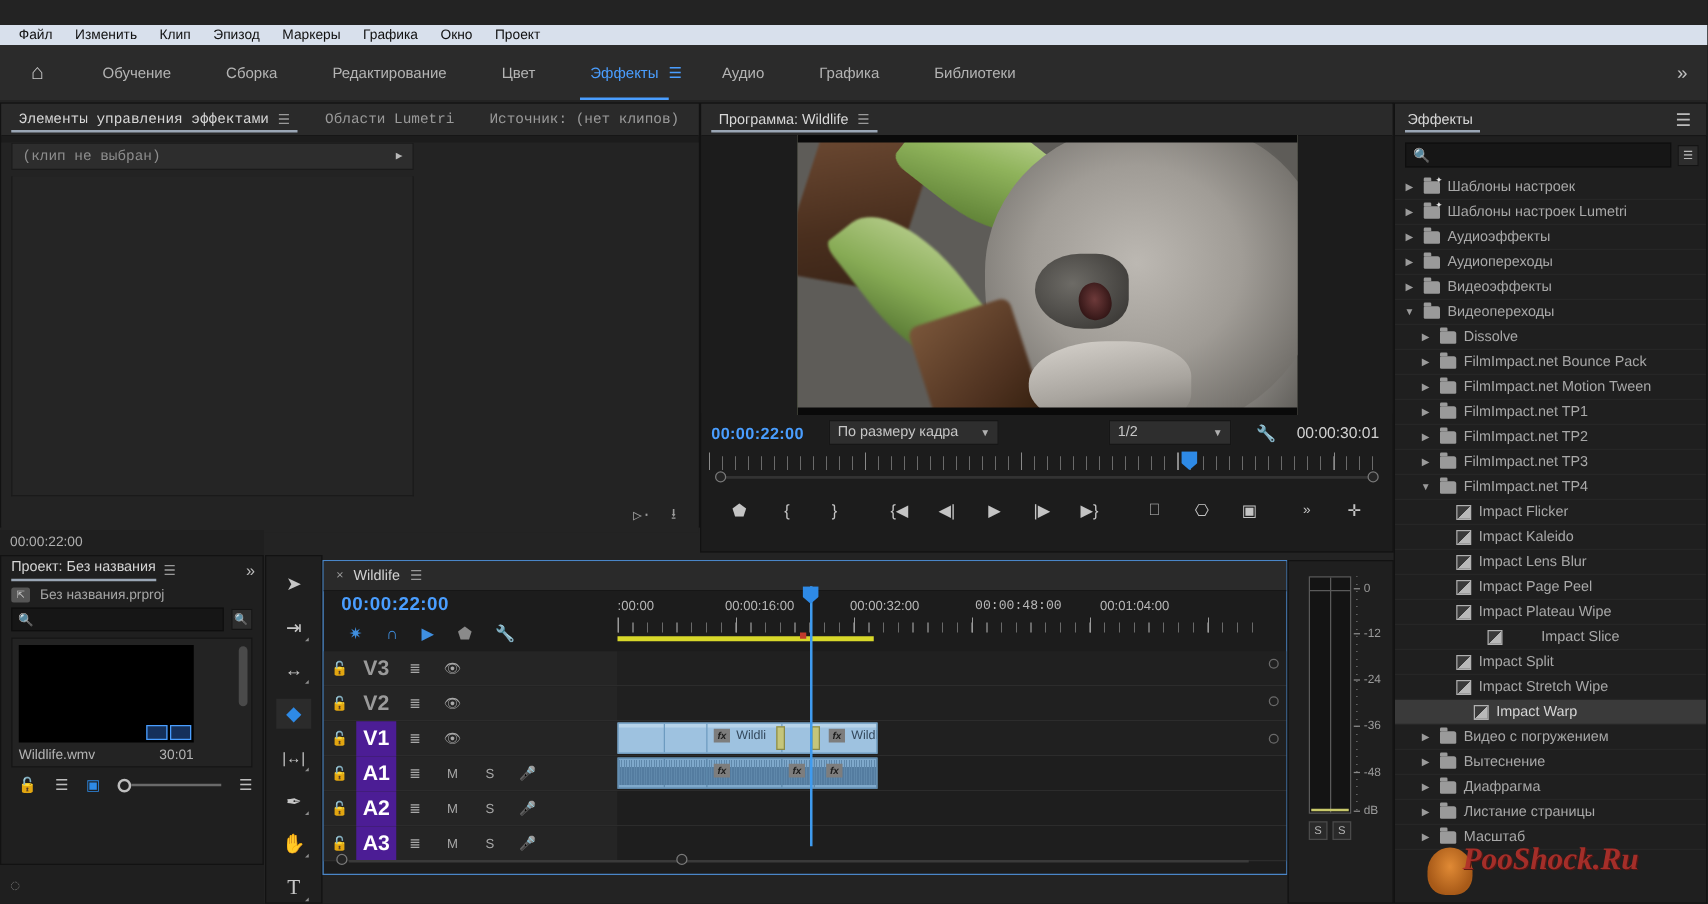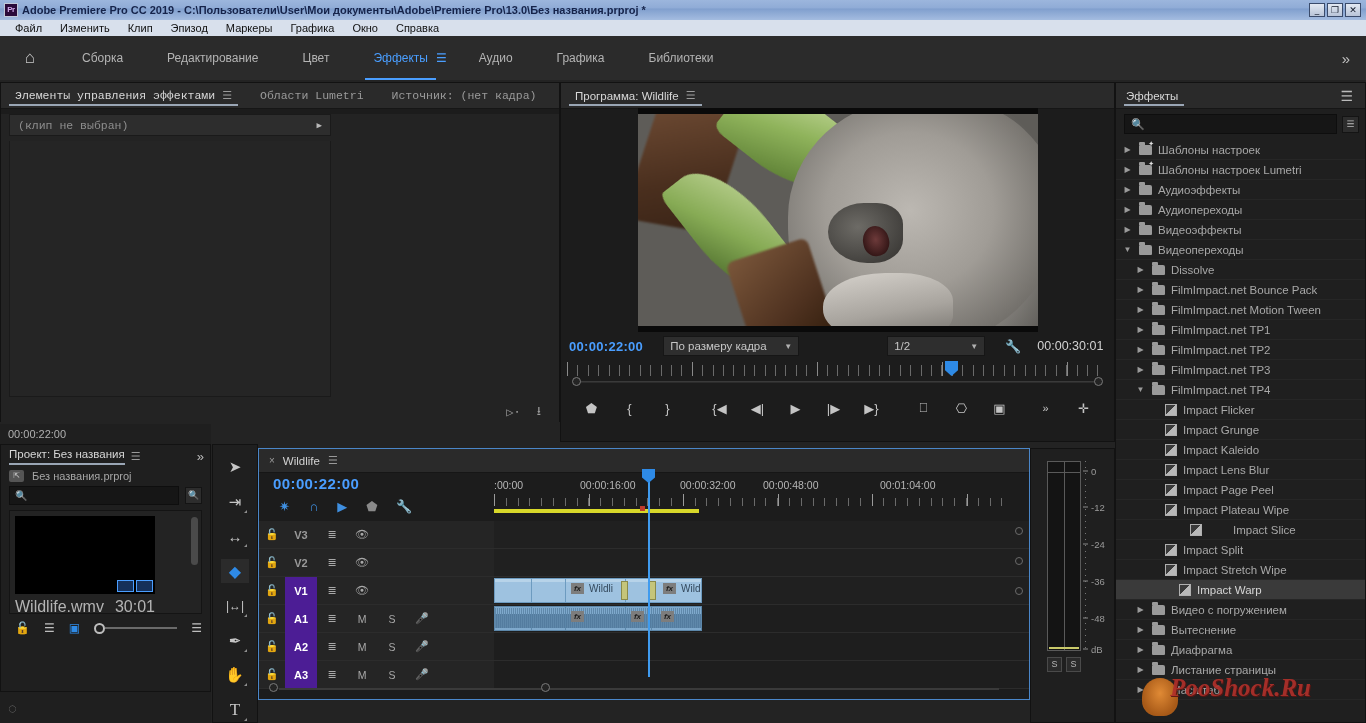--- a/index.html
+++ b/index.html
@@ -246,21 +246,21 @@
   .proj-search input { background:transparent;border:none;outline:none;color:#c8c8c8;font-size:10.5px;width:100%;font-family:"Liberation Sans",sans-serif;}
   .filt-ico { width:17px;height:17px;background:#2d2d2d;border:1px solid #141414;color:#bbb;font-size:9px;text-align:center;line-height:15px;}
   .proj-bin {
     margin: 0 8px; height: 104px; background: #232323; border: 1px solid #141414;
     position: relative; padding: 5px;
   }
   .thumb { width: 140px; height: 78px; background: #000; position: relative; }
   .thumb .badges { position: absolute; right: 2px; bottom: 2px; display: flex; gap: 2px; }
   .badge-i { width: 17px; height: 12px; border: 1px solid #4a9eff; background: #1b3category; }
   .badge-i { background: #15305a; }
-  .bin-meta { display: flex; justify-content: space-between; width: 140px; padding-top: 4px; color: #b4b4b4; font-size: 16px; }
+  .bin-meta { display: flex; justify-content: space-between; width: 140px; padding-top: 4px; color: #b4b4b4; font-size: 11px; }
   .bin-scroll { position:absolute; right:3px; top:6px; width:7px; height:48px; background:#4a4a4a; border-radius:4px;}
   .proj-foot { display: flex; align-items: center; gap: 14px; padding: 7px 8px 0 14px; }
   .pf-ico { font-size: 12px; color: #bdbdbd; }
   .zoom-slider { flex: 1; display: flex; align-items: center; }
   .zoom-slider .line { height: 1.5px; background: #6a6a6a; flex: 1; }
   .zoom-knob { width: 11px; height: 11px; border: 2.5px solid #bdbdbd; border-radius: 50%; }
 
   
   #tools {
     position: absolute; left: 212px; top: 444px; width: 46px; height: 279px;
@@ -295,21 +295,21 @@
   }
   .workbar { position: absolute; left: 0; width: 205px; top: 36px; height: 4px; background: #d8d82a; }
   .tl-marker { position:absolute; top:33px; width:5px; height:5px; background:#c13b2b; }
 
   .tracks { position: absolute; left: 0; right: 0; top: 72px; bottom: 22px; }
   .track { height: 28px; display: flex; align-items: stretch; border-bottom: 1px solid #2c2c2c; }
   .th { width: 235px; display: flex; align-items: center; background: #252525; position: relative; }
   .lock { width: 26px; text-align: center; color: #a8a8a8; font-size: 11px; }
   .tname {
     width: 32px; height: 28px; display: flex; align-items: center; justify-content: center;
-    color: #9a9a9a; font-size: 11px; font-weight: bold;
+    color: #9a9a9a; font-size: 17px; font-weight: bold;
   }
   .tname.on { background: #4c1d95; color: #ffffff; }
   .tico { width: 30px; text-align: center; color: #a8a8a8; font-size: 11px; }
   .tico.sm { font-size: 10.5px; }
   .tbody { flex: 1; background: #202020; position: relative; }
   .tbody.audio { background: #1e1e1e; }
   .clip-v {
     position: absolute; top: 1px; bottom: 1px; background: #9ec2e0;
     border: 1px solid #6d9bc0; overflow: hidden;
   }
@@ -365,64 +365,56 @@
     font-family: "Liberation Serif", serif; font-weight: bold; font-style: italic;
     text-shadow: 1px 1px 0 #5a1512; opacity: .92; }
   .wm .cat { position:absolute; left:2px; top:6px; width:36px;height:38px;
     background: radial-gradient(ellipse at 50% 40%, #e08a35, #a85a18 70%); border-radius:50% 50% 40% 40%;}
 </style>
 </head>
 <body>
 
 <div class="app">
 
-  <div class="titlebar">
-    <div class="pr-badge">Pr</div>
-    <div class="title-text">Adobe Premiere Pro CC 2019 - C:\Пользователи\User\Мои документы\Adobe\Premiere Pro\13.0\Без названия.prproj *</div>
-    <div class="win-btns">
-      <div class="win-btn">_</div>
-      <div class="win-btn">❐</div>
-      <div class="win-btn">✕</div>
-    </div>
-  </div>
 
   <div class="menubar">
     <div class="mi">Файл</div>
     <div class="mi">Изменить</div>
     <div class="mi">Клип</div>
     <div class="mi">Эпизод</div>
     <div class="mi">Маркеры</div>
     <div class="mi">Графика</div>
     <div class="mi">Окно</div>
-    <div class="mi">Справка</div>
+    <div class="mi">Проект</div>
   </div>
 
   <div class="wsbar">
     <div class="home-ico">⌂</div>
     <div class="ws-items">
+      <div class="ws-item">Обучение</div>
       <div class="ws-item">Сборка</div>
       <div class="ws-item">Редактирование</div>
       <div class="ws-item">Цвет</div>
       <div class="ws-item active">Эффекты</div>
       <div class="ws-burger">☰</div>
       <div class="ws-item">Аудио</div>
       <div class="ws-item">Графика</div>
       <div class="ws-item">Библиотеки</div>
       <div class="ws-more">»</div>
     </div>
   </div>
 
   <div class="panel" id="fx-panel">
     <div class="panel-tabs">
       <div class="ptab active">
         <span>Элементы управления эффектами</span>
         <span class="burger">☰</span>
       </div>
       <div class="ptab">Области Lumetri</div>
-      <div class="ptab">Источник: (нет кадра)</div>
+      <div class="ptab">Источник: (нет клипов)</div>
       <div class="tab-more">»</div>
     </div>
     <div class="fx-body">
       <div class="fx-clipbar">
         <span>(клип не выбран)</span>
         <span class="arr">▶</span>
       </div>
       <div class="fx-left-col"></div>
       <div class="fx-foot">
         <span>▷⋅</span>
@@ -572,25 +564,20 @@
         <div class="eff-row" style="padding-left: 19px;">
           <span class="twisty">▼</span>
           <span class="fld"></span>
           <span>FilmImpact.net TP4</span>
         </div>
         <div class="eff-row" style="padding-left: 32px;">
           <span class="twisty"></span>
           <span class="trans-ico"></span>
           <span>Impact Flicker</span>
         </div>
-        <div class="eff-row" style="padding-left: 32px;">
-          <span class="twisty"></span>
-          <span class="trans-ico"></span>
-          <span>Impact Grunge</span>
-        </div>
         <div class="eff-row" style="padding-left: 32px; text-align: center;">
           <span class="twisty"></span>
           <span class="trans-ico"></span>
           <span>Impact Kaleido</span>
         </div>
         <div class="eff-row" style="padding-left: 32px; text-align: right;">
           <span class="twisty"></span>
           <span class="trans-ico"></span>
           <span>Impact Lens Blur</span>
         </div>
@@ -721,21 +708,21 @@
         <span class="tlt on">✷</span>
         <span class="tlt on">∩</span>
         <span class="tlt on">▶</span>
         <span class="tlt">⬟</span>
         <span class="tlt">🔧</span>
       </div>
       <div class="tl-ruler">
         <div class="tl-lab" style="left:0px;">:00:00</div>
         <div class="tl-lab" style="left:86px;">00:00:16:00</div>
         <div class="tl-lab" style="left:186px;">00:00:32:00</div>
-        <div class="tl-lab" style="left:269px;">00:00:48:00</div>
+        <div class="tl-lab" style="left:286px;font-family:Liberation Mono, monospace;">00:00:48:00</div>
         <div class="tl-lab" style="left:386px;">00:01:04:00</div>
         <div class="tl-ticks"></div>
         <div class="tl-ticks-tall"></div>
         <div class="workbar"></div>
         <div class="tl-marker" style="left:146px;"></div>
       </div>
     </div>
 
     <div class="tracks">
 

